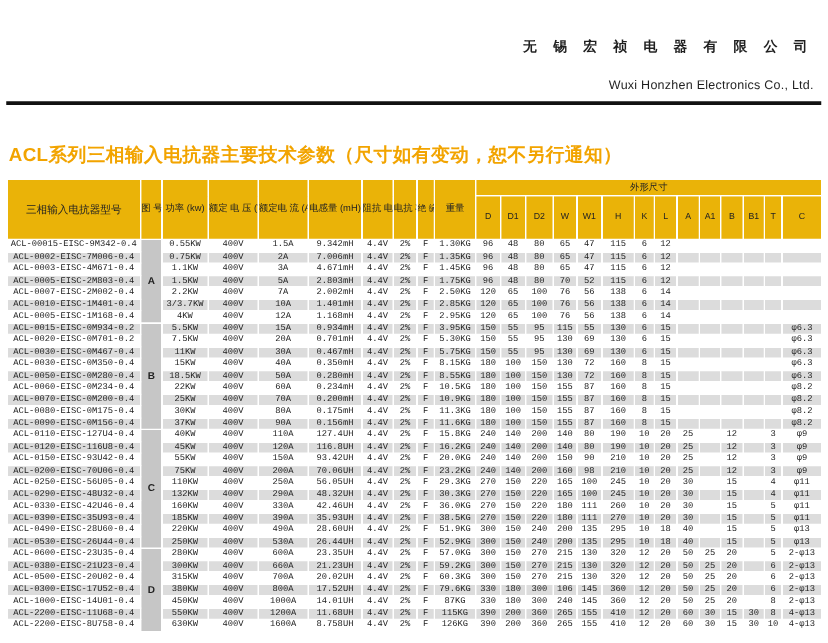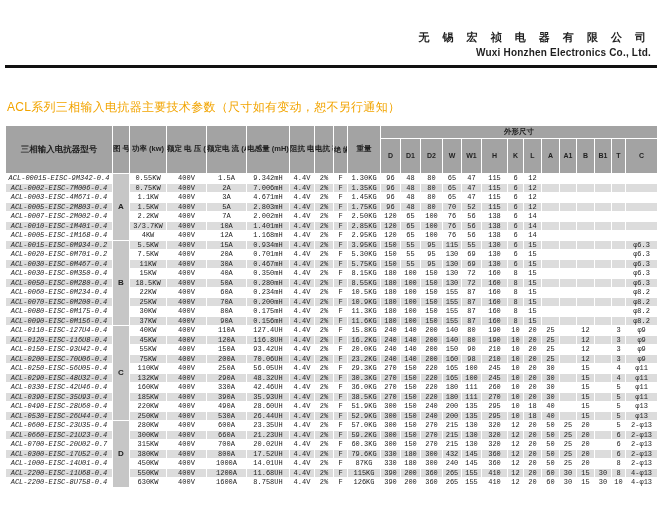--- a/index.html
+++ b/index.html
@@ -9,52 +9,52 @@
     background: #ffffff;
     font-family: "Liberation Sans", sans-serif;
     color: #222;
     overflow: hidden;
   }
   .page { padding: 16px 5px; }
 
   
   .letterhead { text-align: right; padding: 14px 6px 0 0; }
   .company-zh { font-weight: bold; font-size: 11px; letter-spacing: 5px; color: #1f1f1f; }
-  .company-en { font-weight: bold; font-size: 10px; color: #1f1f1f; margin-top: 2px; letter-spacing: 0.2px; }
+  .company-en { font-weight: normal; font-size: 10px; color: #1f1f1f; margin-top: 18px; letter-spacing: 0.2px; }
   .head-rule { height: 3px; background: #111111; margin-top: 7px; }
 
   
   .doc-title {
-    color: #F2A400; font-weight: normal; font-size: 12px;
+    color: #F2A400; font-weight: bold; font-size: 15px;
     margin: 31px 0 9px 2px; letter-spacing: 0.3px;
   }
 
   
   table.spec {
     border-collapse: collapse; table-layout: fixed;
     width: 652px; font-size: 7px;
   }
   table.spec th, table.spec td {
     border: 1px solid #ffffff;
     padding: 0; text-align: center; overflow: hidden; white-space: nowrap;
   }
   thead th {
-    background: #a3a3a3; color: #222;
-    font-weight: bold; font-size: 7.5px;
+    background: #eab308; color: #222;
+    font-weight: normal; font-size: 7.5px;
     white-space: pre-line; line-height: 1.18;
   }
   tr.hdr-top th { height: 13px; }
   tr.hdr-sub th { height: 35px; font-size: 7px; }
   th.model-h { font-size: 8.5px; }
   th.ins-h { line-height: 1.05; font-size: 7px; }
 
   tbody td { height: 8.5px; line-height: 8.5px; font-family: "Liberation Mono", "DejaVu Sans Mono", monospace; font-size: 7px; }
   tr.odd td { background: #ffffff; }
   tr.even td { background: #DCDCDC; }
-  td.model { text-align: left; padding-left: 2px; font-style: italic; }
+  td.model { text-align: left; padding-left: 2px; }
   td.num { text-align: right; padding-right: 4px; }
   td.fig {
     background: #C6C6C6 !important;
     font-weight: bold; font-size: 8px;
     font-family: "Liberation Sans", sans-serif;
   }
 </style>
 </head>
 <body>
 
@@ -811,21 +811,21 @@
           <td>12</td>
           <td>20</td>
           <td>50</td>
           <td>25</td>
           <td>20</td>
           <td></td>
           <td>5</td>
           <td>2-φ13</td>
         </tr>
         <tr class="even">
-          <td class="model">ACL-0660-EISC-21U23-0.4</td>
+          <td class="model">ACL-0380-EISC-21U23-0.4</td>
           <td>300KW</td>
           <td>400V</td>
           <td class="num">660A</td>
           <td class="num">21.23UH</td>
           <td>4.4V</td>
           <td>2%</td>
           <td>F</td>
           <td>59.2KG</td>
           <td>300</td>
           <td>150</td>
@@ -836,21 +836,21 @@
           <td>12</td>
           <td>20</td>
           <td>50</td>
           <td>25</td>
           <td>20</td>
           <td></td>
           <td>6</td>
           <td>2-φ13</td>
         </tr>
         <tr class="odd">
-          <td class="model">ACL-0700-EISC-20U02-0.7</td>
+          <td class="model">ACL-0500-EISC-20U02-0.4</td>
           <td>315KW</td>
           <td>400V</td>
           <td class="num">700A</td>
           <td class="num">20.02UH</td>
           <td>4.4V</td>
           <td>2%</td>
           <td>F</td>
           <td>60.3KG</td>
           <td>300</td>
           <td>150</td>
@@ -873,21 +873,21 @@
           <td>400V</td>
           <td class="num">800A</td>
           <td class="num">17.52UH</td>
           <td>4.4V</td>
           <td>2%</td>
           <td>F</td>
           <td>79.6KG</td>
           <td>330</td>
           <td>180</td>
           <td>300</td>
-          <td>432</td>
+          <td>106</td>
           <td>145</td>
           <td>360</td>
           <td>12</td>
           <td>20</td>
           <td>50</td>
           <td>25</td>
           <td>20</td>
           <td></td>
           <td>6</td>
           <td>2-φ13</td>

